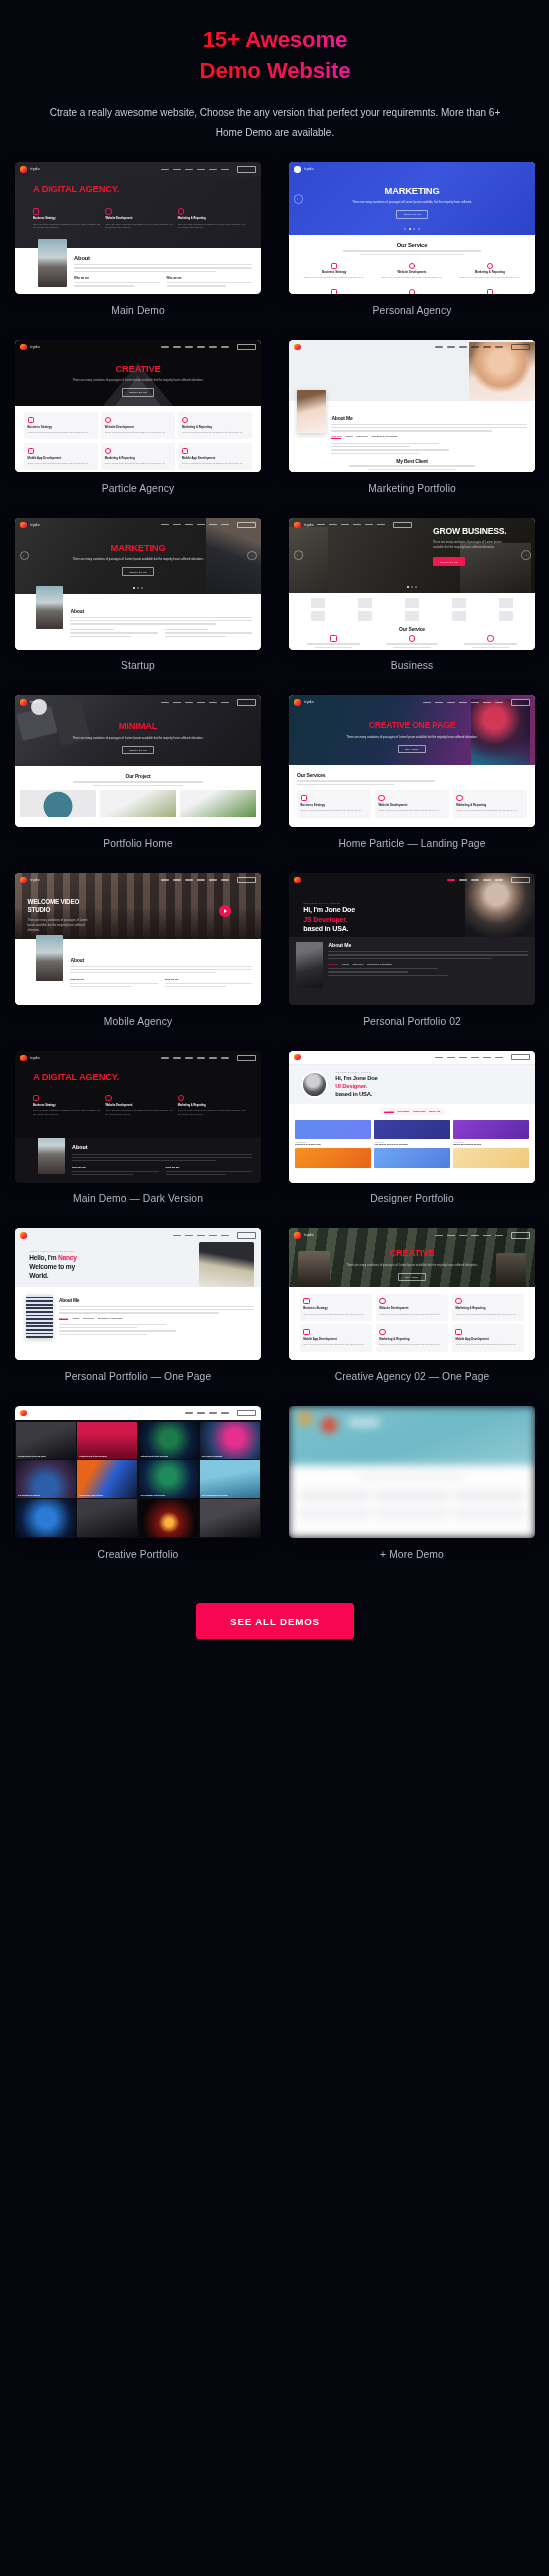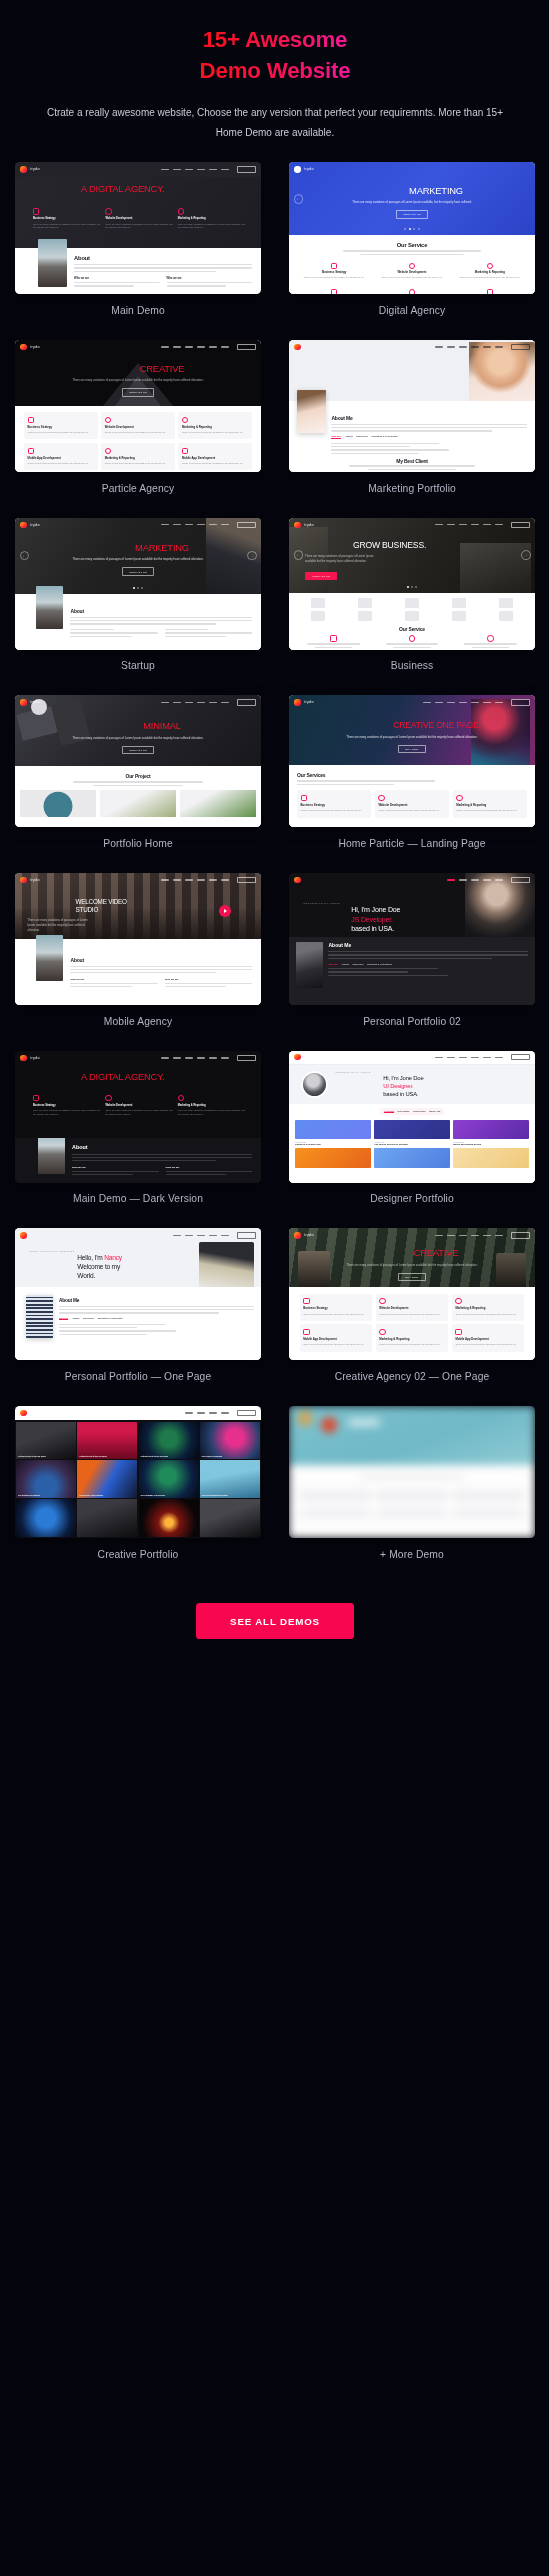--- a/index.html
+++ b/index.html
@@ -90,23 +90,22 @@
     display: block; width: 8px; height: 1.4px; border-radius: 0.9px;
     background: currentColor; opacity: .55; font-style: normal;
   }
   .nav-btn {
     margin-left: 3.6px; width: 19px; height: 6.3px; border-radius: 0.9px;
     border: 0.5px solid currentColor; opacity: .6;
   }
 
   .hero-block { flex: 1 1 auto; position: relative; overflow: hidden; }
   .mini-h {
-    font-size: 9.4px; font-weight: 400; line-height: 1.12;
+    font-size: 9.4px; font-weight: 700; line-height: 1.12;
     letter-spacing: -0.2px;
-    margin-left: 48px;
   }
   .mini-sub {
     font-size: 2.8px; line-height: 1.75; opacity: .62; margin-top: 3.6px;
     font-weight: 400;
   }
   .mini-cta {
     margin-top: 5.4px; display: inline-block;
     font-size: 2.3px; padding: 2.3px 6.3px;
     border: 0.5px solid rgba(255,255,255,.55); border-radius: 0.9px;
     letter-spacing: 0.3px;
@@ -162,21 +161,21 @@
 </head>
 <body>
 
 <div class="page">
 
   <div class="hero">
     <h1 class="hero-title">
       <span>15+ Awesome</span>
       <span class="l2">Demo Website</span>
     </h1>
-    <p class="hero-desc">Ctrate a really awesome website, Choose the any version that perfect your requiremnts. More than 15+ Home Demo are available.</p>
+    <p class="hero-desc">Ctrate a really awesome website, Choose the any version that perfect your requiremnts. More than 6+ Home Demo are available.</p>
   </div>
 
   <div class="demo-grid">
 
     <div class="demo-item">
       <div class="thumb-wrap">
         <div class="mini" style="background:#232329;color:#fff">
           <div class="mini-nav" style="background:#232329">
             <span class="logo-dot"></span>
             <span class="logo-txt">trydo</span>
@@ -293,21 +292,21 @@
               <div style="text-align:center;padding:2.7px 1.8px">
                   <div class="svc-ico round" style="margin:0 auto 1.8px"></div>
                 </div>
               <div style="text-align:center;padding:2.7px 1.8px">
                   <div class="svc-ico" style="margin:0 auto 1.8px"></div>
                 </div>
             </div>
           </div>
         </div>
       </div>
-      <div class="demo-label">Digital Agency</div>
+      <div class="demo-label">Personal Agency</div>
     </div>
 
     <div class="demo-item">
       <div class="thumb-wrap">
         <div class="mini" style="background:#fff;color:#fff">
           <div class="hero-block" style="flex:0 0 66px;background:#0a0a0c;display:flex;flex-direction:column;overflow:hidden">
             <div class="mini-nav">
               <span class="logo-dot"></span>
               <span class="logo-txt">trydo</span>
               <span class="nav-links">
@@ -482,21 +481,21 @@
             </div>
           </div>
         </div>
       </div>
       <div class="demo-label">Startup</div>
     </div>
 
     <div class="demo-item">
       <div class="thumb-wrap">
         <div class="mini" style="background:#fff;color:#fff">
-          <div class="hero-block" style="flex:0 0 75px;background:linear-gradient(120deg,#3c3a36 0%,#23221f 55%,#15140f 100%);display:flex;flex-direction:column;overflow:hidden">
+          <div class="hero-block" style="flex:0 0 75px;background:linear-gradient(120deg,#3c3a36 0%,#23221f 55%,#15140f 100%);display:flex;flex-direction:row;overflow:hidden">
             <div style="position:absolute;left:0;top:9px;width:39px;height:66px;background:linear-gradient(150deg,#56524a,#2a2824);opacity:.7"></div>
             <div style="position:absolute;right:3.6px;bottom:0;width:71px;height:50px;background:linear-gradient(160deg,#4e4b47,#201f1c);opacity:.8"></div>
             <div class="mini-nav" style="position:relative;z-index:4">
               <span class="logo-dot"></span>
               <span class="logo-txt">trydo</span>
               <span class="nav-links">
                   <i></i>
                   <i></i>
                   <i></i>
                   <i></i>

